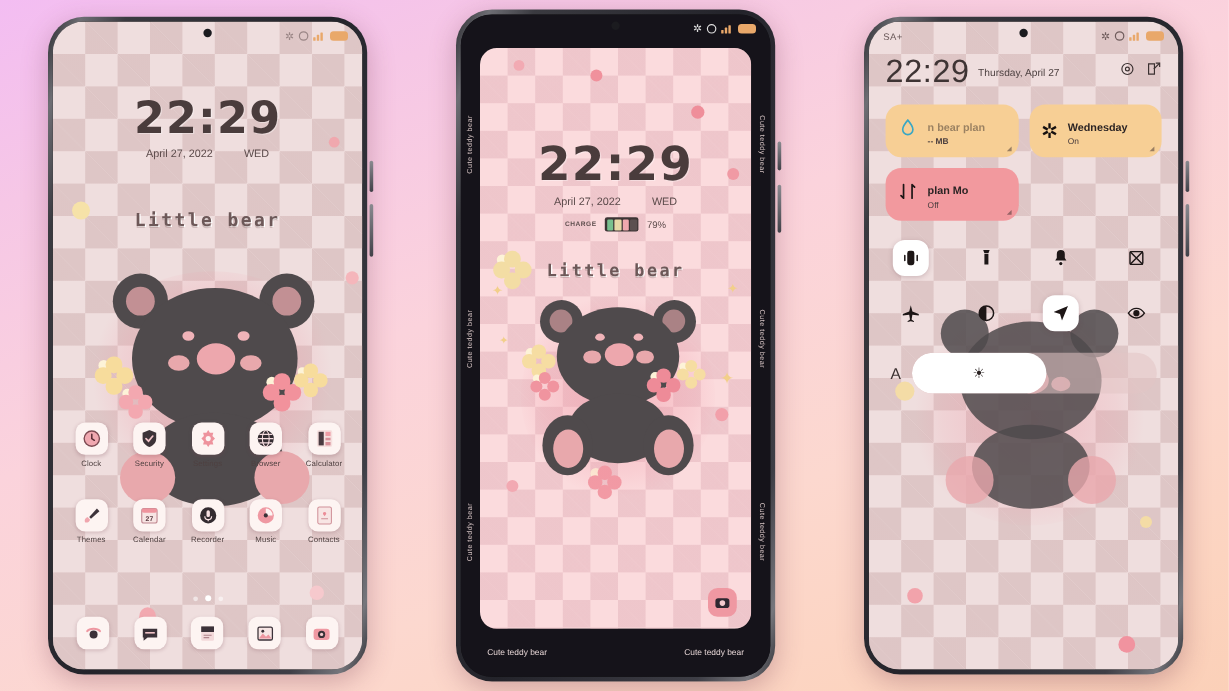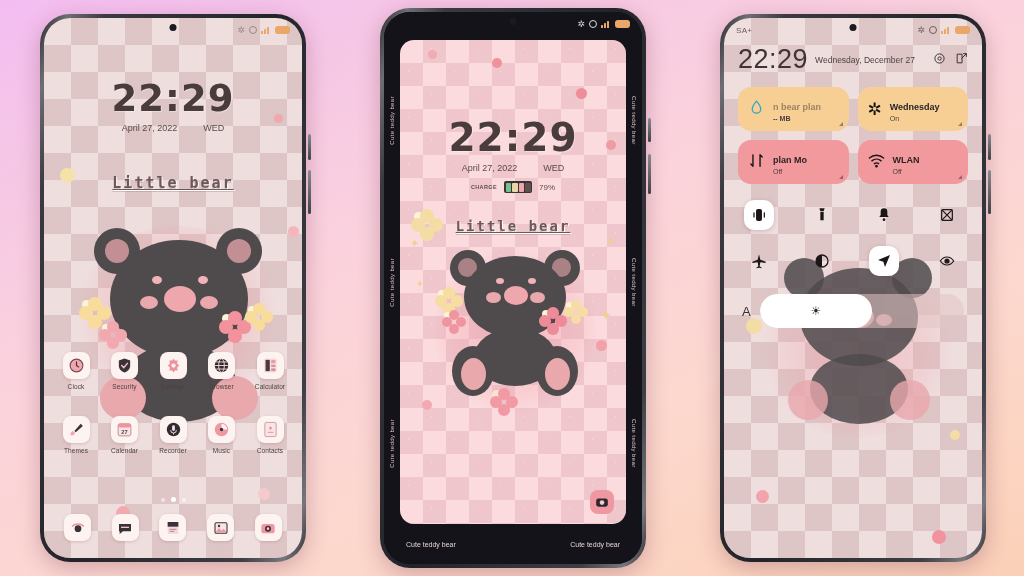--- a/index.html
+++ b/index.html
@@ -102,21 +102,20 @@
     letter-spacing: 1px; line-height: 1;
     text-shadow: 1px 1px 0 rgba(255,255,255,.35);
   }
   .clock-sub { margin-top: 6px; font-size: 9px; color: #5b4a4a; display: flex; justify-content: center; gap: 26px; }
 
   .littlebear {
     position: absolute; left: 0; right: 0; text-align: center; z-index: 12;
     font-family: "DejaVu Sans Mono", monospace; font-weight: 700;
     font-size: 15px; letter-spacing: 2px; color: #6d5858;
     text-shadow: 0 2px 0 rgba(150,120,120,.35), 1px 1px 0 #fff;
-    text-decoration: underline;
   }
 
   .appgrid { position: absolute; left: 10px; right: 10px; z-index: 14; }
   .approw { display: flex; justify-content: space-between; margin-bottom: 10px; }
   .app { width: 44px; text-align: center; }
   .appicon {
     width: 27px; height: 27px; margin: 0 auto 4px;
     border-radius: 8px; background: #fdf4f2;
     box-shadow: 0 1px 3px rgba(120,70,80,.22);
     position: relative; overflow: hidden;
@@ -610,21 +609,21 @@
               <i></i>
               <i></i>
             </span>
           <span class="batt"></span>
         </div>
       </div>
 
       <div class="shade">
         <div class="shadeclock">
           <span class="sc-time">22:29</span>
-          <span class="sc-date">Wednesday, December 27</span>
+          <span class="sc-date">Thursday, April 27</span>
           <span class="sc-ico">
             <span>
               <svg width="13" height="13" viewBox="0 0 24 24" fill="none" stroke="#3a3030" stroke-width="1.8">
                   <circle cx="12" cy="12" r="8.5"></circle>
                   <circle cx="12" cy="12" r="3"></circle>
                 </svg>
             </span>
             <span>
               <svg width="13" height="13" viewBox="0 0 24 24" fill="none" stroke="#3a3030" stroke-width="1.8">
                   <path d="M4 4h9v16H4z" transform="translate(0,0)"></path>
@@ -657,35 +656,20 @@
             <span class="corner"></span>
           </div>
           <div class="tile" style="background:#f2999e">
             <span>
               <svg width="17" height="17" viewBox="0 0 24 24" fill="none" stroke="#1d1616" stroke-width="2" stroke-linecap="round">
                   <path d="M7 4v16M7 20l-3-3M17 20V4M17 4l3 3"></path>
                 </svg>
             </span>
             <span>
               <span class="tl-title">plan      Mo</span>
-              <span class="tl-sub" style="display:block">Off</span>
-            </span>
-            <span class="corner"></span>
-          </div>
-          <div class="tile" style="background:#f2999e">
-            <span>
-              <svg width="17" height="17" viewBox="0 0 24 24" fill="none" stroke="#1d1616" stroke-width="2" stroke-linecap="round">
-                  <path d="M2 8.5a15 15 0 0120 0"></path>
-                  <path d="M5.5 12.5a10 10 0 0113 0"></path>
-                  <path d="M9 16.5a5 5 0 016 0"></path>
-                  <circle cx="12" cy="20" r="1" fill="#1d1616"></circle>
-                </svg>
-            </span>
-            <span>
-              <span class="tl-title">WLAN</span>
               <span class="tl-sub" style="display:block">Off</span>
             </span>
             <span class="corner"></span>
           </div>
         </div>
 
         <div class="togglerow">
           <span class="tg active">
             <svg width="16" height="16" viewBox="0 0 24 24" fill="none" stroke="#1d1616" stroke-width="1.9" stroke-linecap="round">
                 <rect x="8.5" y="4" width="7" height="16" rx="2" fill="#1d1616"></rect>

